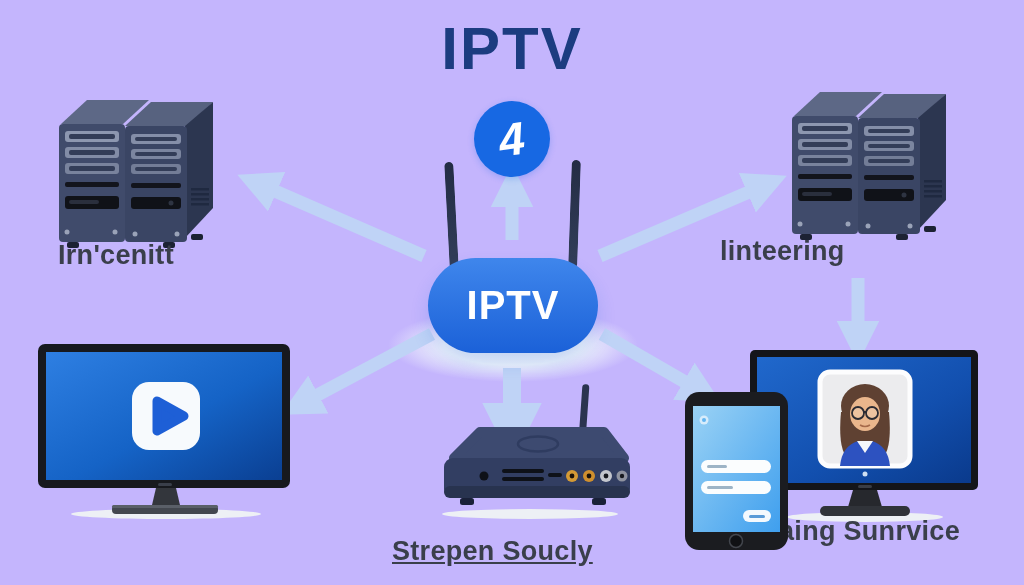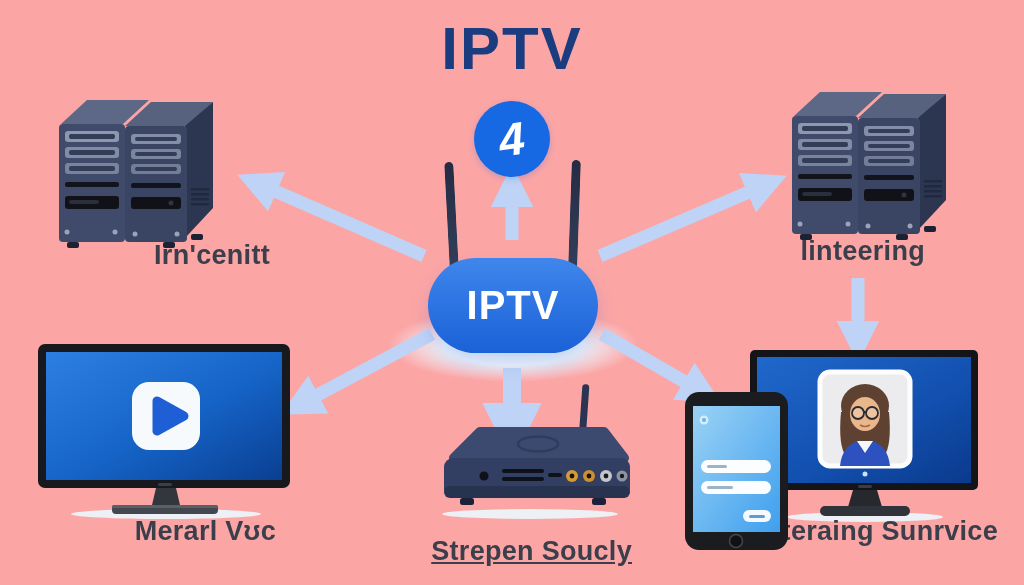--- a/index.html
+++ b/index.html
@@ -1,18 +1,18 @@
 <!DOCTYPE html>
 <html><head>
 <meta charset="utf-8">
 <style>
   html,body{margin:0;padding:0;background:#ffffff;}
   .stage{
     position:relative;width:1024px;height:585px;overflow:hidden;
-    background:#fca5a5;font-family:"Liberation Sans",sans-serif;
+    background:#c4b5fd;font-family:"Liberation Sans",sans-serif;
   }
   .stage *{box-sizing:border-box;}
 
   
   .title{
     position:absolute;top:14px;left:0;width:100%;text-align:center;
     font-size:60px;font-weight:800;letter-spacing:2px;color:#1c3c80;margin:0;
   }
   .hub-badge{
     position:absolute;left:474px;top:101px;width:76px;height:76px;border-radius:50%;
@@ -48,21 +48,21 @@
   .device{position:absolute;}
   .dev-left-server{left:45px;top:84px;}
   .dev-right-server{left:778px;top:76px;}
   .dev-tv{left:36px;top:342px;}
   .dev-stb{left:420px;top:382px;}
   .dev-monitor{left:748px;top:348px;}
   .dev-phone{left:684px;top:388px;z-index:5;}
 
   
   .node-label{
-    position:absolute;text-align:right;color:#3a3f4b;
+    position:absolute;text-align:left;color:#3a3f4b;
     font-size:27px;font-weight:700;letter-spacing:.3px;
   }
   .lbl-left{left:58px;top:240px;width:212px;}
   .lbl-right{left:720px;top:236px;width:205px;}
   .lbl-bl{left:48px;top:516px;width:228px;}
   .lbl-bc{left:392px;top:536px;width:240px;text-decoration:underline;}
   .lbl-br{left:716px;top:516px;width:282px;}
 </style>
 </head>
 <body>
@@ -283,17 +283,16 @@
     </g>
     <g>
       <rect x="59" y="122" width="28" height="12" rx="6" fill="#f4f9fe"></rect>
       <rect x="65" y="127" width="16" height="3" rx="1.5" fill="#5a9bd8"></rect>
     </g>
     <circle cx="52" cy="153" r="6.5" fill="#101114" stroke="#43464d" stroke-width="1.5"></circle>
   </svg>
 
   <div class="node-label lbl-left">Irn'cenitt</div>
   <div class="node-label lbl-right">linteering</div>
-  <div class="node-label lbl-bl">Merarl Vʊc</div>
   <div class="node-label lbl-bc">Strepen Soucly</div>
   <div class="node-label lbl-br">Niteraing Sunrvice</div>
 
 </div>
 
 </body></html>

